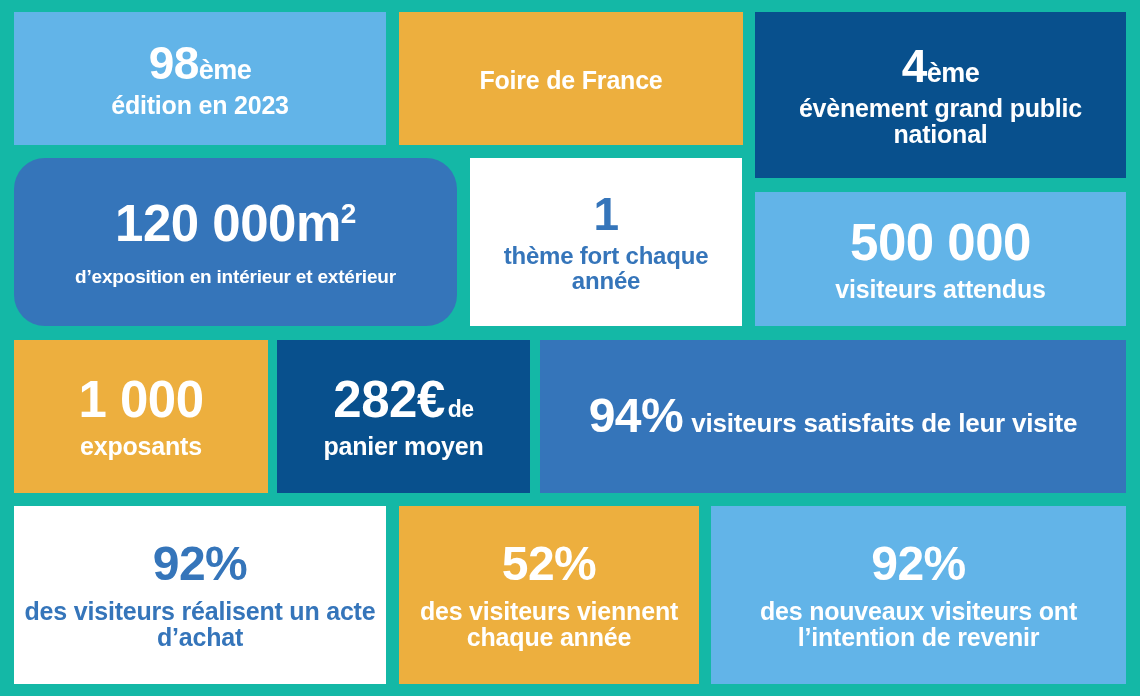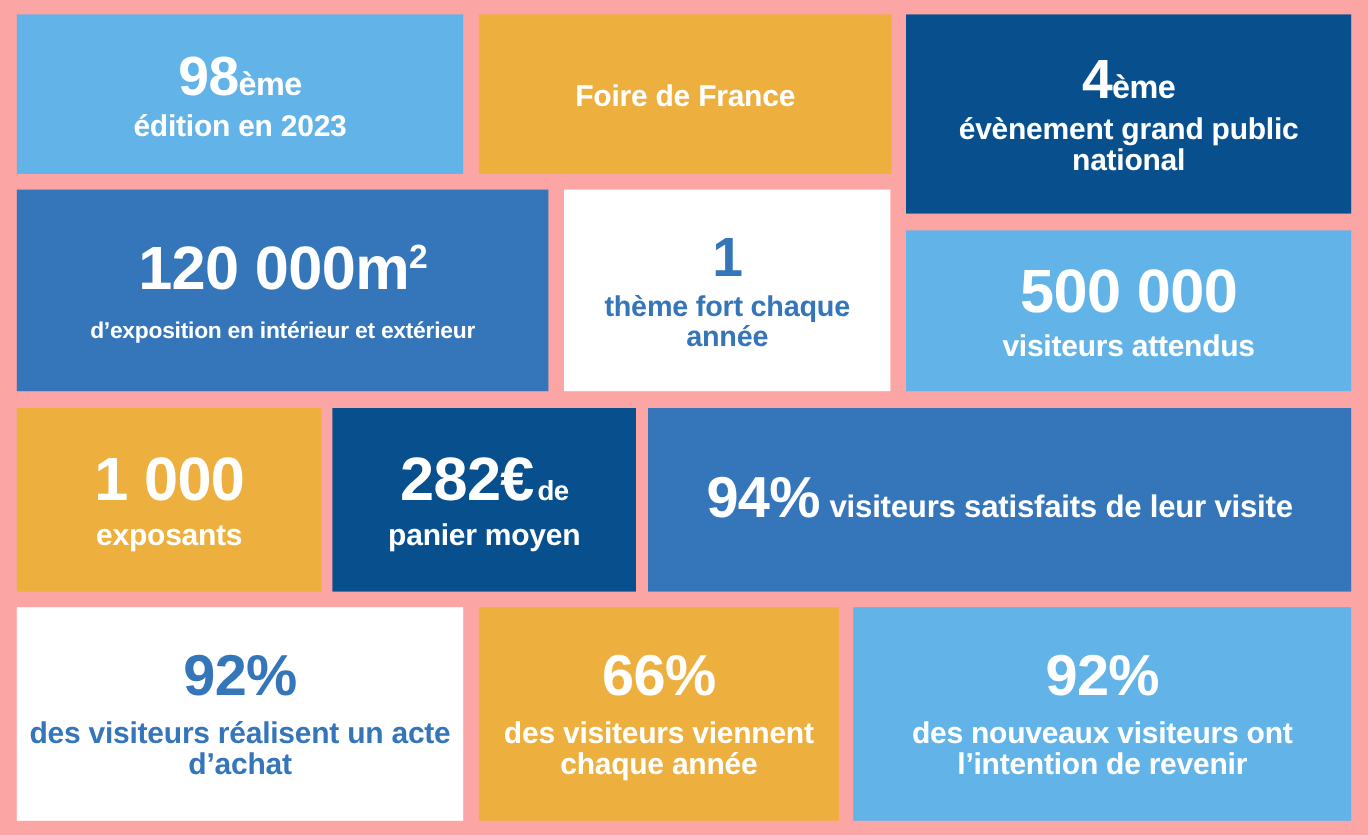--- a/index.html
+++ b/index.html
@@ -10,21 +10,21 @@
     width: 1140px;
     height: 696px;
     background: #FBF0DC;
     font-family: "Liberation Sans", sans-serif;
     overflow: hidden;
   }
   #board {
     position: relative;
     width: 1140px;
     height: 696px;
-    background: #fca5a5;
+    background: #14b8a6;
     box-sizing: border-box;
   }
   .card {
     position: absolute;
     display: flex;
     flex-direction: column;
     align-items: center;
     justify-content: center;
     text-align: center;
     box-sizing: border-box;
@@ -52,21 +52,21 @@
     font-weight: 700;
     vertical-align: baseline;
   }
 
   
   #card-edition   { left: 14px;  top: 12px;  width: 372px; height: 133px; }
   #card-foire     { left: 399px; top: 12px;  width: 344px; height: 133px; }
   #card-evenement { left: 755px; top: 12px;  width: 371px; height: 166px; }
 
   
-  #card-surface   { left: 14px;  top: 158px; width: 443px; height: 168px; }
+  #card-surface   { left: 14px;  top: 158px; width: 443px; height: 168px; border-radius: 31px; }
   #card-theme     { left: 470px; top: 158px; width: 272px; height: 168px; }
   #card-visiteurs { left: 755px; top: 192px; width: 371px; height: 134px; }
 
   
   #card-exposants { left: 14px;  top: 340px; width: 254px; height: 153px; }
   #card-panier    { left: 277px; top: 340px; width: 253px; height: 153px; }
   #card-satisfaits{ left: 540px; top: 340px; width: 586px; height: 153px; }
 
   
   #card-achat     { left: 14px;  top: 506px; width: 372px; height: 178px; }
@@ -166,21 +166,21 @@
       <span class="sub">visiteurs satisfaits de leur visite</span>
     </div>
   </div>
 
   <div class="card c-white" id="card-achat">
     <div class="big">92%</div>
     <div class="sub">des visiteurs réalisent un acte d’achat</div>
   </div>
 
   <div class="card c-orange" id="card-fidelite">
-    <div class="big">66%</div>
+    <div class="big">52%</div>
     <div class="sub">des visiteurs viennent chaque année</div>
   </div>
 
   <div class="card c-lightblue" id="card-revenir">
     <div class="big">92%</div>
     <div class="sub">des nouveaux visiteurs ont l’intention de revenir</div>
   </div>
 
 </div>
 

